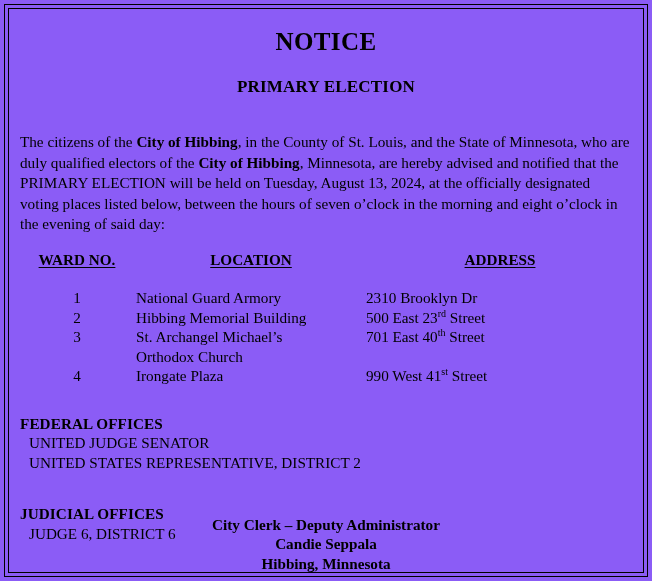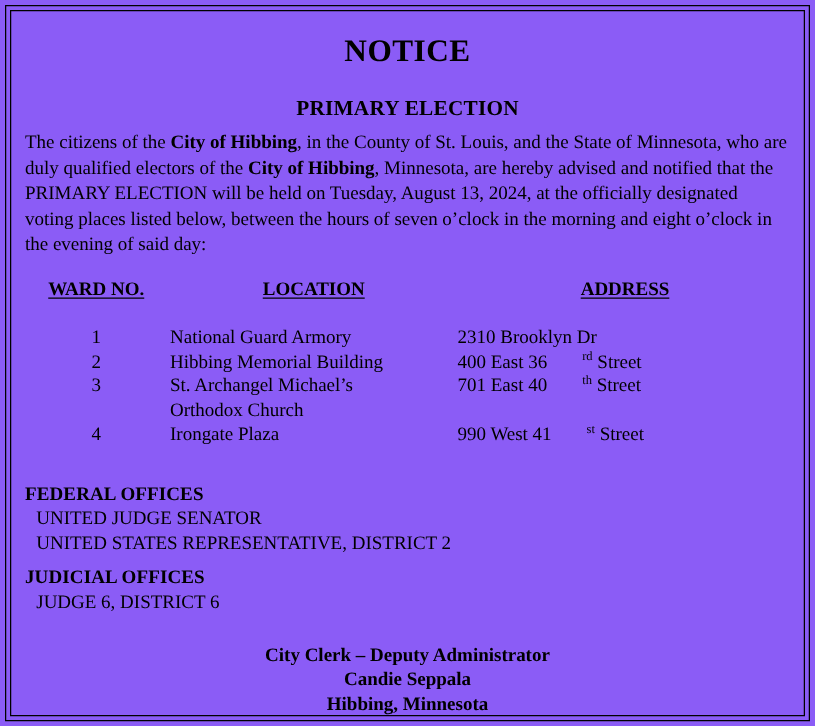--- a/index.html
+++ b/index.html
@@ -69,21 +69,21 @@
     font-size: 17px;
     font-weight: bold;
     letter-spacing: 0.2px;
     margin-top: 22px;
     line-height: 1.1;
   }
 
   .body-paragraph {
     font-size: 15.2px;
     line-height: 20.5px;
-    margin-top: 8px;
+    margin-top: 36px;
     text-align: left;
     padding: 0 2px;
   }
   .body-paragraph b { font-weight: bold; }
 
   .voting-table {
     width: 100%;
     border-collapse: collapse;
     margin-top: 14px;
     font-size: 15.2px;
@@ -110,30 +110,29 @@
   .td-ward { text-align: center; }
   .td-loc  { text-align: left; padding-left: 22px; }
   .td-addr { text-align: left; padding-left: 24px; }
 
   .table-spacer td { height: 17px; }
 
   sup {
     font-size: 0.66em;
     vertical-align: super;
     line-height: 0;
-    margin-left: 28px;
   }
 
   .offices-block {
     margin-top: 28px;
     font-size: 15.2px;
     line-height: 19.5px;
     padding-left: 2px;
   }
-  .offices-block.second { margin-top: 8px; }
+  .offices-block.second { margin-top: 32px; }
   .offices-heading {
     font-weight: bold;
     letter-spacing: 0.1px;
   }
   .offices-item {
     padding-left: 9px;
   }
 
   .signature-block {
     position: absolute;
@@ -179,21 +178,21 @@
 
         <tr>
           <td class="td-ward">1</td>
           <td class="td-loc"><span>National Guard Armory</span></td>
           <td class="td-addr"><span>2310 Brooklyn Dr</span><sup></sup><span></span></td>
         </tr>
 
         <tr>
           <td class="td-ward">2</td>
           <td class="td-loc"><span>Hibbing Memorial Building</span></td>
-          <td class="td-addr"><span>400 East 36</span><sup>rd</sup><span> Street</span></td>
+          <td class="td-addr"><span>500 East 23</span><sup>rd</sup><span> Street</span></td>
         </tr>
 
         <tr>
           <td class="td-ward">3</td>
           <td class="td-loc"><span>St. Archangel Michael’s</span><br><span>Orthodox Church</span></td>
           <td class="td-addr"><span>701 East 40</span><sup>th</sup><span> Street</span></td>
         </tr>
 
         <tr>
           <td class="td-ward">4</td>

